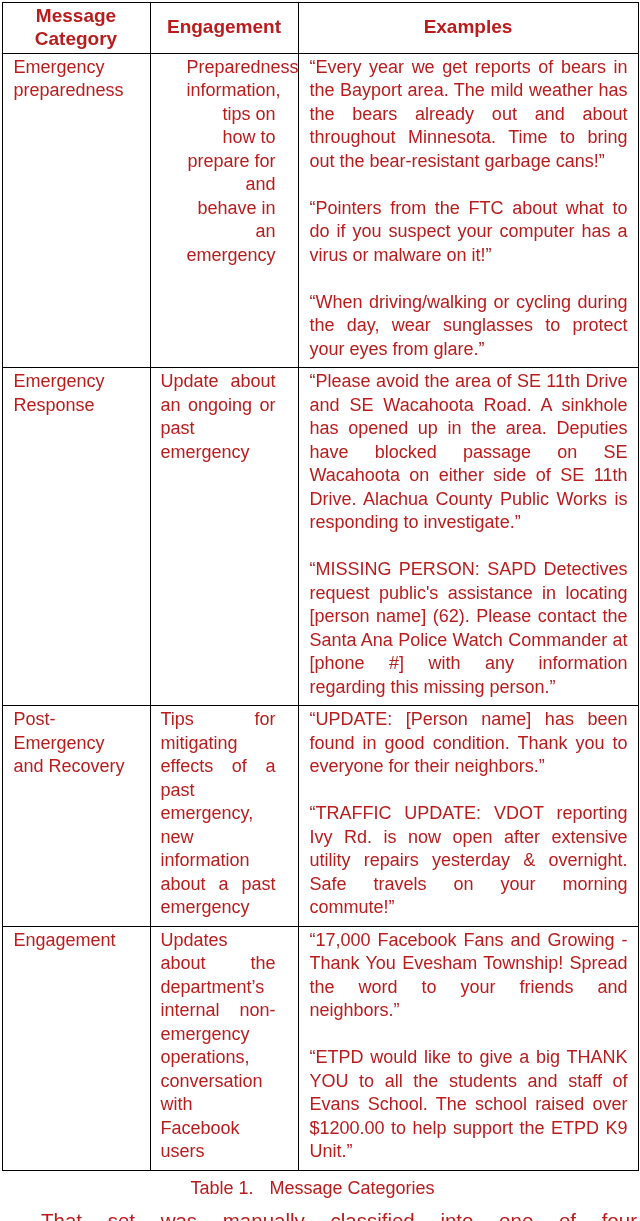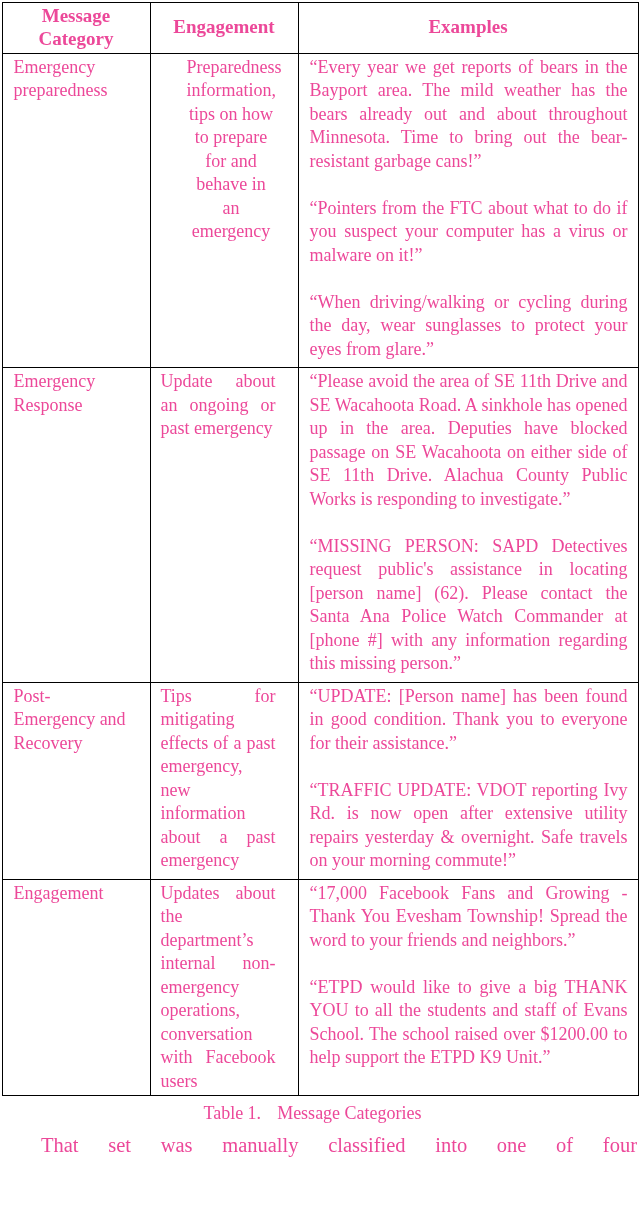--- a/index.html
+++ b/index.html
@@ -3,22 +3,22 @@
 <meta charset="utf-8">
 <style>
   * { box-sizing: border-box; }
   html, body { margin: 0; padding: 0; background: #ffffff; }
   .page {
     position: relative;
     width: 640px;
     height: 1221px;
     overflow: hidden;
     background: #ffffff;
-    color: #ec4899;
-    font-family: Liberation Serif, serif;
+    color: #b91c1c;
+    font-family: Liberation Sans, sans-serif;
     padding-top: 2px;
   }
   table.msg-table {
     width: 636px;
     margin: 0 auto;
     border-collapse: collapse;
     table-layout: fixed;
   }
   .msg-table col.c1 { width: 148px; }
   .msg-table col.c2 { width: 148px; }
@@ -40,21 +40,21 @@
     padding: 2px 10px;
   }
   td.cat {
     padding: 2px 22px 2px 11px;
     text-align: left;
   }
   td.desc {
     padding: 2px 22px 2px 10px;
     text-align: justify;
   }
-  td.desc.no-justify { text-align: center; padding-left: 36px; }
+  td.desc.no-justify { text-align: right; padding-left: 36px; }
   td.ex {
     padding: 2px 10px 6px 11px;
     text-align: justify;
   }
   td.ex p { margin: 0 0 23.5px 0; }
   td.ex p:last-child { margin-bottom: 0; }
   .caption {
     text-align: center;
     font-size: 18px;
     margin: 7px 15px 9px 0;
@@ -102,21 +102,21 @@
         <td class="desc">Update about an ongoing or past emergency</td>
         <td class="ex">
           <p>“Please avoid the area of SE 11th Drive and SE Wacahoota Road. A sinkhole has opened up in the area. Deputies have blocked passage on SE Wacahoota on either side of SE 11th Drive. Alachua County Public Works is responding to investigate.”</p>
           <p>“MISSING PERSON: SAPD Detectives request public's assistance in locating [person name] (62). Please contact the Santa Ana Police Watch Commander at [phone #] with any information regarding this missing person.”</p>
         </td>
       </tr>
       <tr>
         <td class="cat">Post-Emergency and Recovery</td>
         <td class="desc">Tips for mitigating effects of a past emergency, new information about a past emergency</td>
         <td class="ex">
-          <p>“UPDATE: [Person name] has been found in good condition. Thank you to everyone for their assistance.”</p>
+          <p>“UPDATE: [Person name] has been found in good condition. Thank you to everyone for their neighbors.”</p>
           <p>“TRAFFIC UPDATE: VDOT reporting Ivy Rd. is now open after extensive utility repairs yesterday &amp; overnight. Safe travels on your morning commute!”</p>
         </td>
       </tr>
       <tr>
         <td class="cat">Engagement</td>
         <td class="desc">Updates about the department’s internal non-emergency operations, conversation with Facebook users</td>
         <td class="ex">
           <p>“17,000 Facebook Fans and Growing - Thank You Evesham Township! Spread the word to your friends and neighbors.”</p>
           <p>“ETPD would like to give a big THANK YOU to all the students and staff of Evans School. The school raised over $1200.00 to help support the ETPD K9 Unit.”</p>
         </td>

